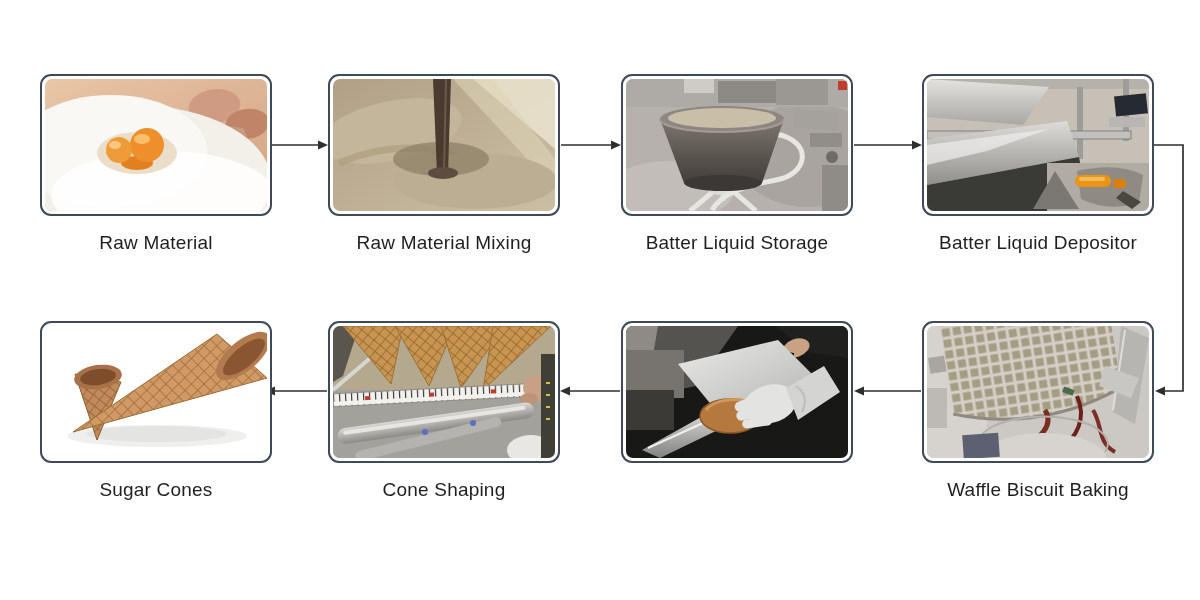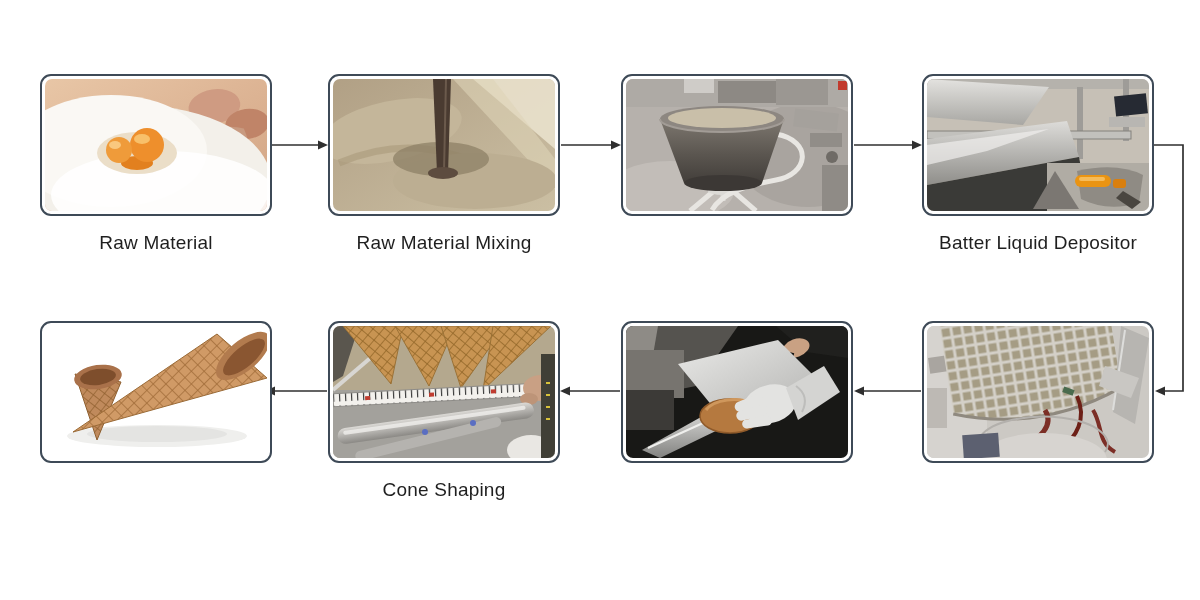--- a/index.html
+++ b/index.html
@@ -146,20 +146,21 @@
         </g>
         <g>
           <polygon points="34,40 158,40 136,104 58,104" fill="url(#p3steel)"></polygon>
           <ellipse cx="97" cy="104" rx="39" ry="8" fill="#3c3835"></ellipse>
           <ellipse cx="96" cy="40" rx="62" ry="13" fill="#8d8781"></ellipse>
           <ellipse cx="96" cy="39" rx="54" ry="10" fill="#c9bfa9"></ellipse>
           <path d="M34,40 a62,13 0 0 0 124,0" fill="none" stroke="#a29c96" stroke-width="2"></path>
         </g>
       </svg>
     </div>
+    <div class="label">Batter Liquid Storage</div>
   </div>
 
   <div class="step r1 c4">
     <div class="frame">
       <svg class="photo" viewBox="0 0 222 132" preserveAspectRatio="none">
         <defs>
           <linearGradient id="p4a" x1="0" y1="0" x2="0" y2="1">
             <stop offset="0" stop-color="#e3e2df"></stop>
               <stop offset="1" stop-color="#a8a7a3"></stop>
           </linearGradient>
@@ -225,20 +226,21 @@
           <path d="M118,84 C128,100 112,112 96,122" stroke="#7c2e26" stroke-width="5" fill="none"></path>
           <path d="M150,70 C160,92 150,112 132,124" stroke="#6d2017" stroke-width="4" fill="none"></path>
           <path d="M166,84 C176,100 170,116 188,126" stroke="#7c2e26" stroke-width="4" fill="none"></path>
         </g>
         <rect x="136" y="62" width="11" height="6" fill="#4a6b4e" transform="rotate(20 141 65)"></rect>
         <ellipse cx="116" cy="134" rx="64" ry="27" fill="#d7d4d0"></ellipse>
         <path d="M54,110 a64,27 0 0 1 124,16" fill="none" stroke="#b3b0ac" stroke-width="2"></path>
         <rect x="36" y="108" width="36" height="24" fill="#5c6070" transform="rotate(-4 54 120)"></rect>
       </svg>
     </div>
+    <div class="label">Waffle Biscuit Baking</div>
   </div>
 
   <div class="step r2 c3">
     <div class="frame">
       <svg class="photo" viewBox="0 0 222 132" preserveAspectRatio="none">
         <defs>
           <linearGradient id="p6sheet" x1="0" y1="0" x2="1" y2="1">
             <stop offset="0" stop-color="#e9e9e7"></stop>
               <stop offset="1" stop-color="#b2b2b0"></stop>
           </linearGradient>
@@ -362,15 +364,16 @@
           <ellipse cx="53" cy="51" rx="24" ry="12" fill="#a9714a" transform="rotate(-8 53 51)"></ellipse>
           <ellipse cx="53" cy="51" rx="18" ry="8" fill="#7e4e2c" transform="rotate(-8 53 51)"></ellipse>
         </g>
         <g>
           <polygon points="172,8 222,52 28,106" fill="url(#wafPatBig)" stroke="#9a6a36" stroke-width="1"></polygon>
           <ellipse cx="198" cy="30" rx="33" ry="15" fill="#b27b4e" transform="rotate(-40 198 30)"></ellipse>
           <ellipse cx="199" cy="31" rx="26" ry="10" fill="#8a5631" transform="rotate(-40 199 31)"></ellipse>
         </g>
       </svg>
     </div>
+    <div class="label">Sugar Cones</div>
   </div>
 
 </div>
 
 </body></html>

